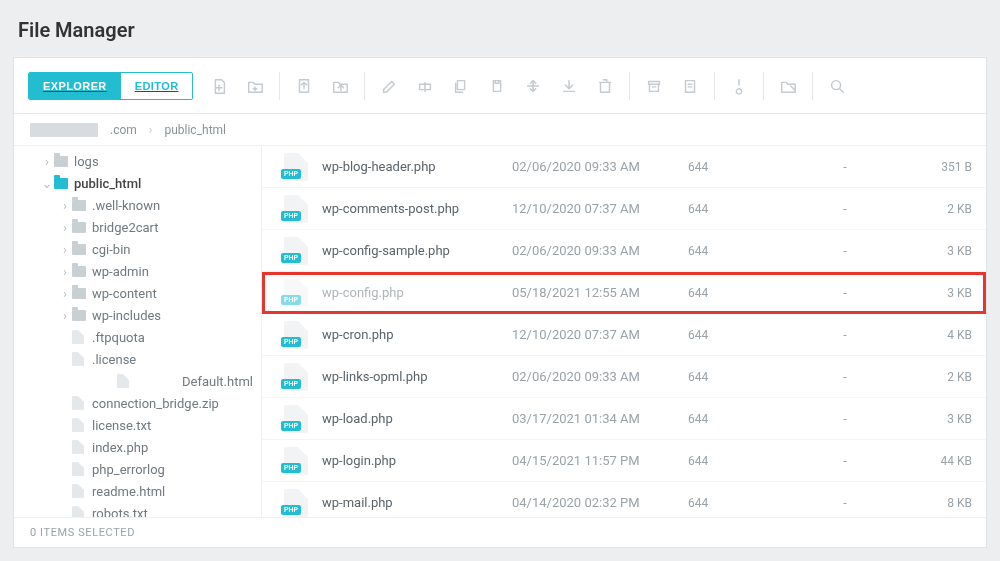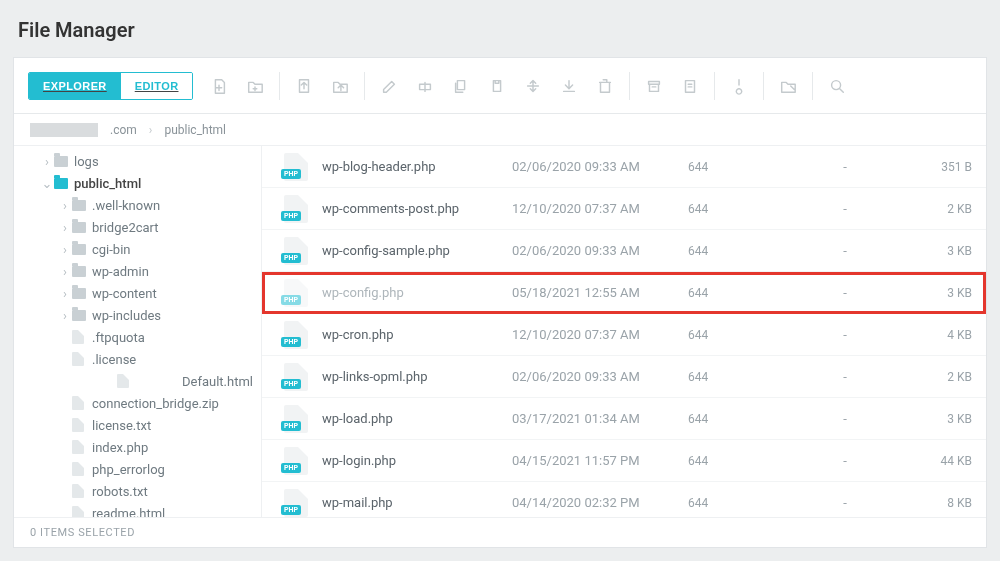--- a/index.html
+++ b/index.html
@@ -338,28 +338,28 @@
             <span class="ico">
               <span class="file-ico"></span>
             </span>
             <span class="lbl">php_errorlog</span>
           </div>
           <div class="tree-row" style="padding-left: 44px;">
             <span class="tw"></span>
             <span class="ico">
               <span class="file-ico"></span>
             </span>
+            <span class="lbl">readme.html</span>
+          </div>
+          <div class="tree-row" style="padding-left: 44px;">
+            <span class="tw"></span>
+            <span class="ico">
+              <span class="file-ico"></span>
+            </span>
             <span class="lbl">robots.txt</span>
-          </div>
-          <div class="tree-row" style="padding-left: 44px;">
-            <span class="tw"></span>
-            <span class="ico">
-              <span class="file-ico"></span>
-            </span>
-            <span class="lbl">readme.html</span>
           </div>
         </div>
       <div class="list" id="filelist">
           <div class="row">
     <div class="fic">
       <span class="tag">PHP</span>
     </div>
     <div class="name">wp-blog-header.php</div>
     <div class="date">02/06/2020 09:33 AM</div>
     <div class="perm">644</div>

